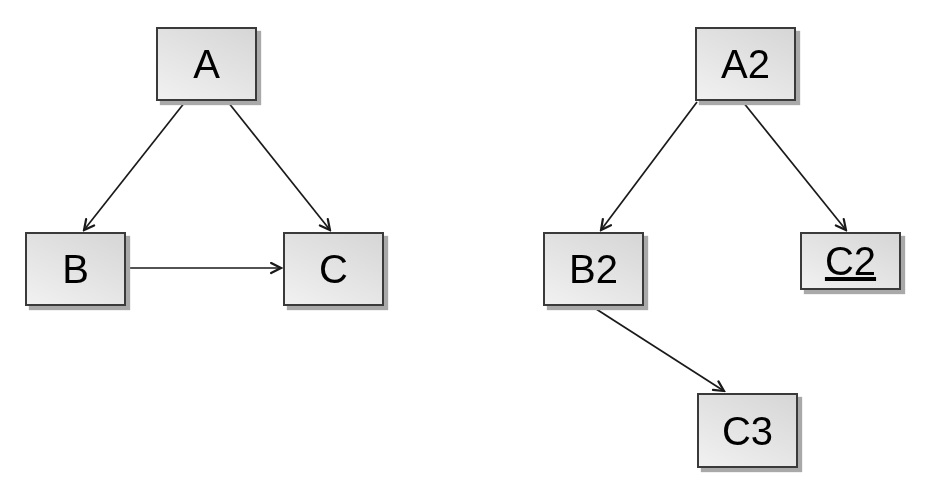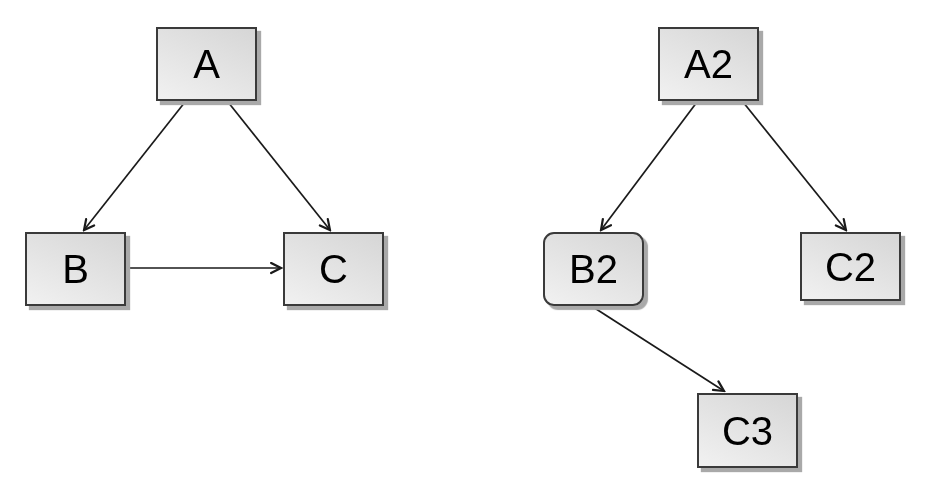--- a/index.html
+++ b/index.html
@@ -65,25 +65,25 @@
 
 <div class="node" style="left: 156px; top: 27px; width: 101px; height: 74px;">
       <span class="node-label">A</span>
     </div>
     <div class="node" style="left: 25px; top: 232px; width: 101px; height: 74px;">
       <span class="node-label">B</span>
     </div>
     <div class="node" style="left: 283px; top: 232px; width: 101px; height: 74px;">
       <span class="node-label">C</span>
     </div>
-    <div class="node" style="left: 658px; top: 27px; width: 101px; height: 74px;">
+    <div class="node" style="left: 695px; top: 27px; width: 101px; height: 74px;">
       <span class="node-label">A2</span>
     </div>
-    <div class="node" style="left: 543px; top: 232px; width: 101px; height: 74px; border-radius: 11px;">
+    <div class="node" style="left: 543px; top: 232px; width: 101px; height: 74px;">
       <span class="node-label">B2</span>
     </div>
-    <div class="node" style="left: 800px; top: 232px; width: 101px; height: 69px;">
+    <div class="node" style="left: 800px; top: 232px; width: 101px; height: 58px; text-decoration: underline;">
       <span class="node-label">C2</span>
     </div>
     <div class="node" style="left: 677px; top: 393px; width: 101px; height: 75px; margin-left: 20px;">
       <span class="node-label">C3</span>
     </div>
   </div>
 
 </body></html>

